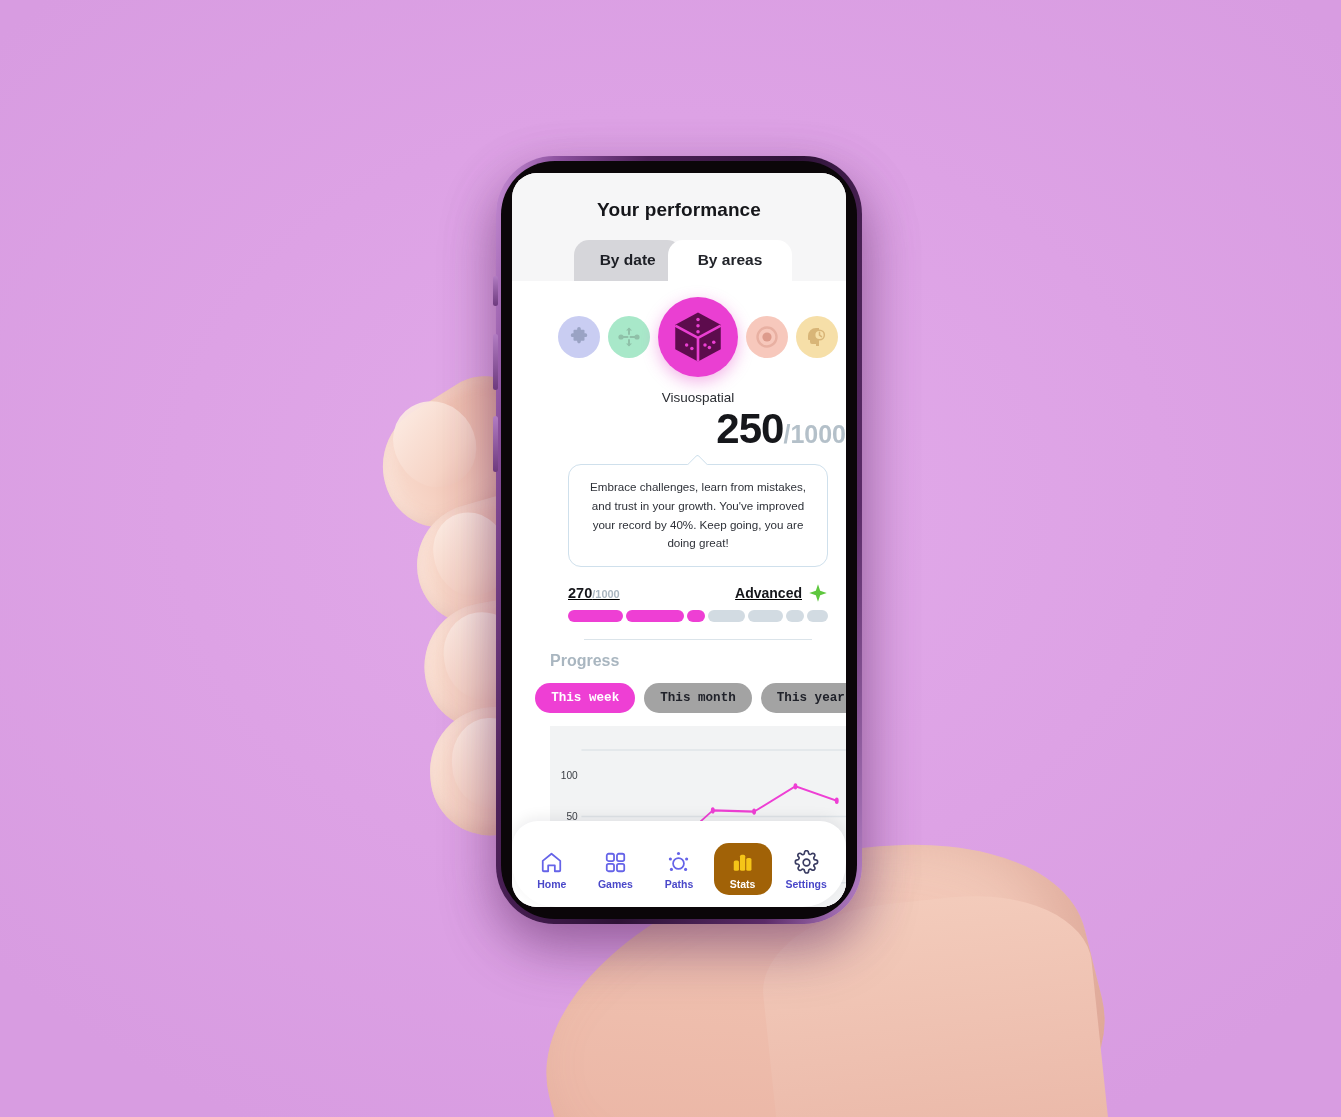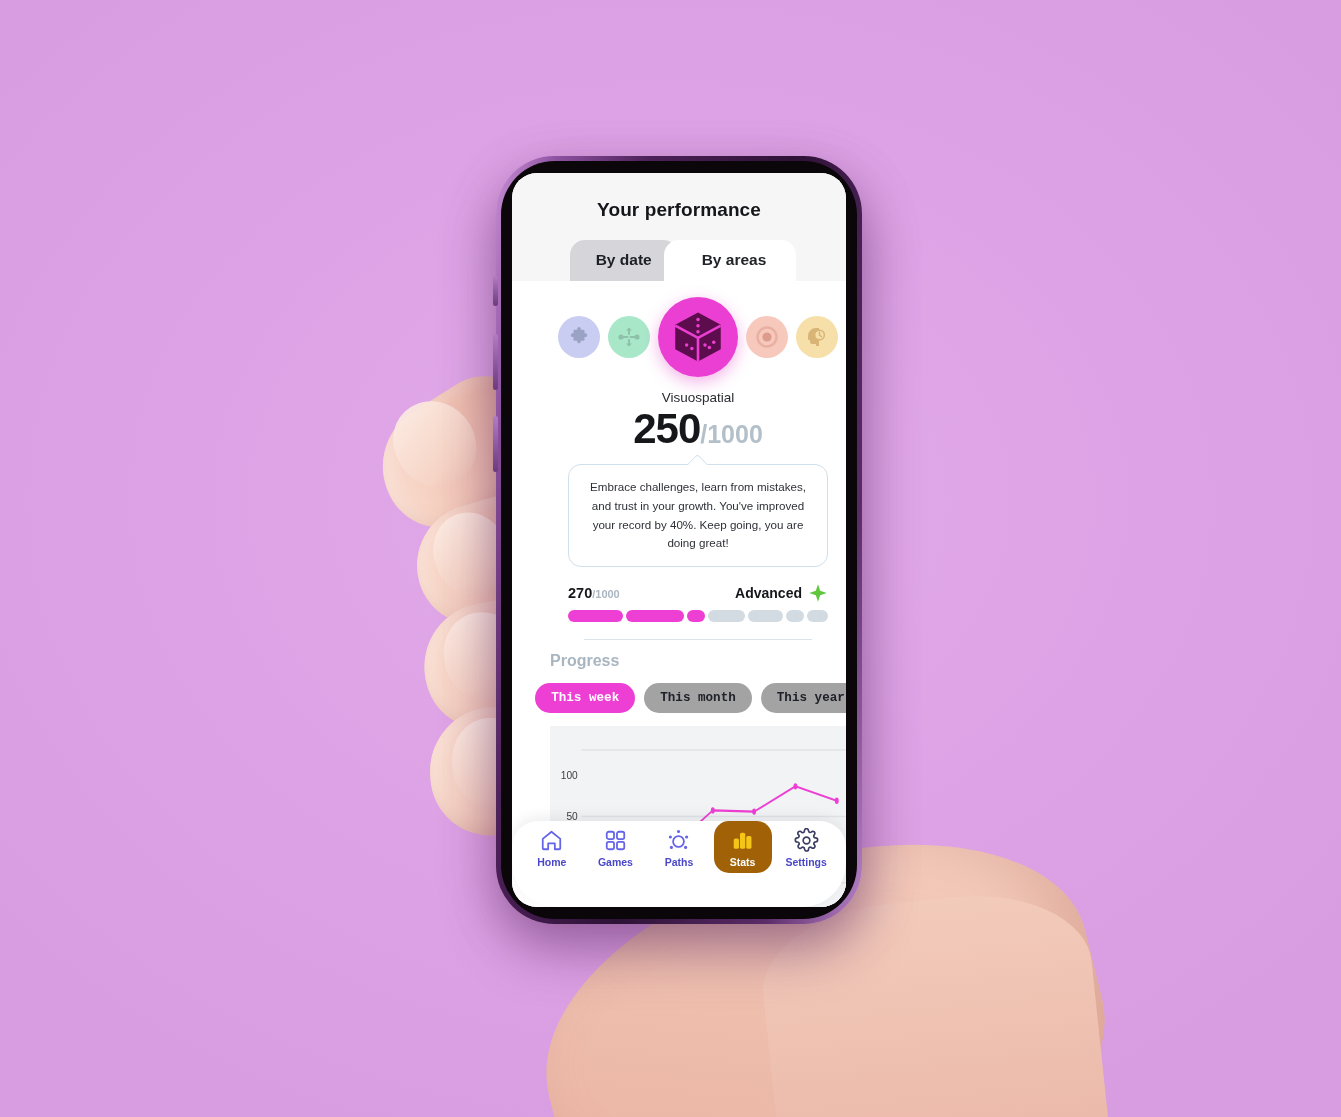--- a/index.html
+++ b/index.html
@@ -147,21 +147,21 @@
   .tab {
     font-size: 15.5px;
     font-weight: 700;
     padding: 11px 26px 12px;
     border-radius: 15px 15px 0 0;
     color: #22242a;
     cursor: pointer;
     position: relative;
   }
   .tab.inactive { background: #d6d6da; color: #1d1f25; margin-right: -14px; z-index: 1; }
-  .tab.active   { background: #ffffff; z-index: 2; padding-left: 38px; padding-right: 30px; }
+  .tab.active   { background: #ffffff; z-index: 2; padding-left: 30px; padding-right: 30px; }
 
   
   .app-body {
     background: #fff;
     flex: 1 1 auto;
     position: relative;
     display: flex;
     flex-direction: column;
     overflow: hidden;
     padding-left: 38px;
@@ -184,21 +184,21 @@
   .area.lg { width: 80px; height: 80px; }
   .area.lg { box-shadow: 0 5px 16px rgba(222,40,190,0.35); }
 
   .area-name {
     text-align: center;
     font-size: 13.5px;
     color: #2a2c32;
     margin-top: 9px;
   }
   .score {
-    text-align: center;
+    text-align: right;
     margin-top: 3px;
     line-height: 1;
   }
   .score-main { font-size: 42px; font-weight: 800; color: #16171b; letter-spacing: -1px; }
   .score-total { font-size: 25px; font-weight: 600; color: #b4c0c9; }
 
   
   .callout-wrap { padding: 14px 18px 0; position: relative; }
   .callout {
     border: 1.3px solid #cfe0ec;
@@ -217,21 +217,21 @@
     width: 15px; height: 15px;
     margin-left: -8px;
     background: #fff;
     border-left: 1.3px solid #cfe0ec;
     border-top: 1.3px solid #cfe0ec;
     transform: rotate(45deg);
     border-radius: 3px 0 0 0;
   }
 
   
-  .level-wrap { padding: 16px 18px 0; }
+  .level-wrap { padding: 16px 18px 0; text-decoration: underline; }
   .level-row { display: flex; align-items: center; justify-content: space-between; }
   .lvl-score { font-size: 14.5px; font-weight: 800; color: #16171b; }
   .lvl-total { font-size: 11px; font-weight: 600; color: #aab6c0; }
   .lvl-right { display: flex; align-items: center; gap: 6px; }
   .lvl-name { font-size: 14px; font-weight: 700; color: #16171b; }
 
   .segbar { display: flex; gap: 3px; margin-top: 7px; height: 12px; }
   .seg { border-radius: 7px; background: #d2dbe2; }
   .seg.on { background: #ee3fd4; }
 
@@ -279,21 +279,21 @@
 
   
   .nav {
     position: absolute;
     left: 0; right: 0; bottom: 0;
     height: 86px;
     background: #ffffff;
     border-radius: 26px 26px 44px 44px;
     box-shadow: 0 -4px 14px rgba(20,20,30,0.07);
     display: flex;
-    align-items: flex-start;
+    align-items: flex-end;
     justify-content: space-around;
     padding: 0 8px 12px;
     z-index: 5;
   }
   .nav-item {
     display: flex; flex-direction: column; align-items: center;
     gap: 3px; width: 58px; cursor: pointer;
     padding: 7px 0 5px;
     border-radius: 15px;
   }

